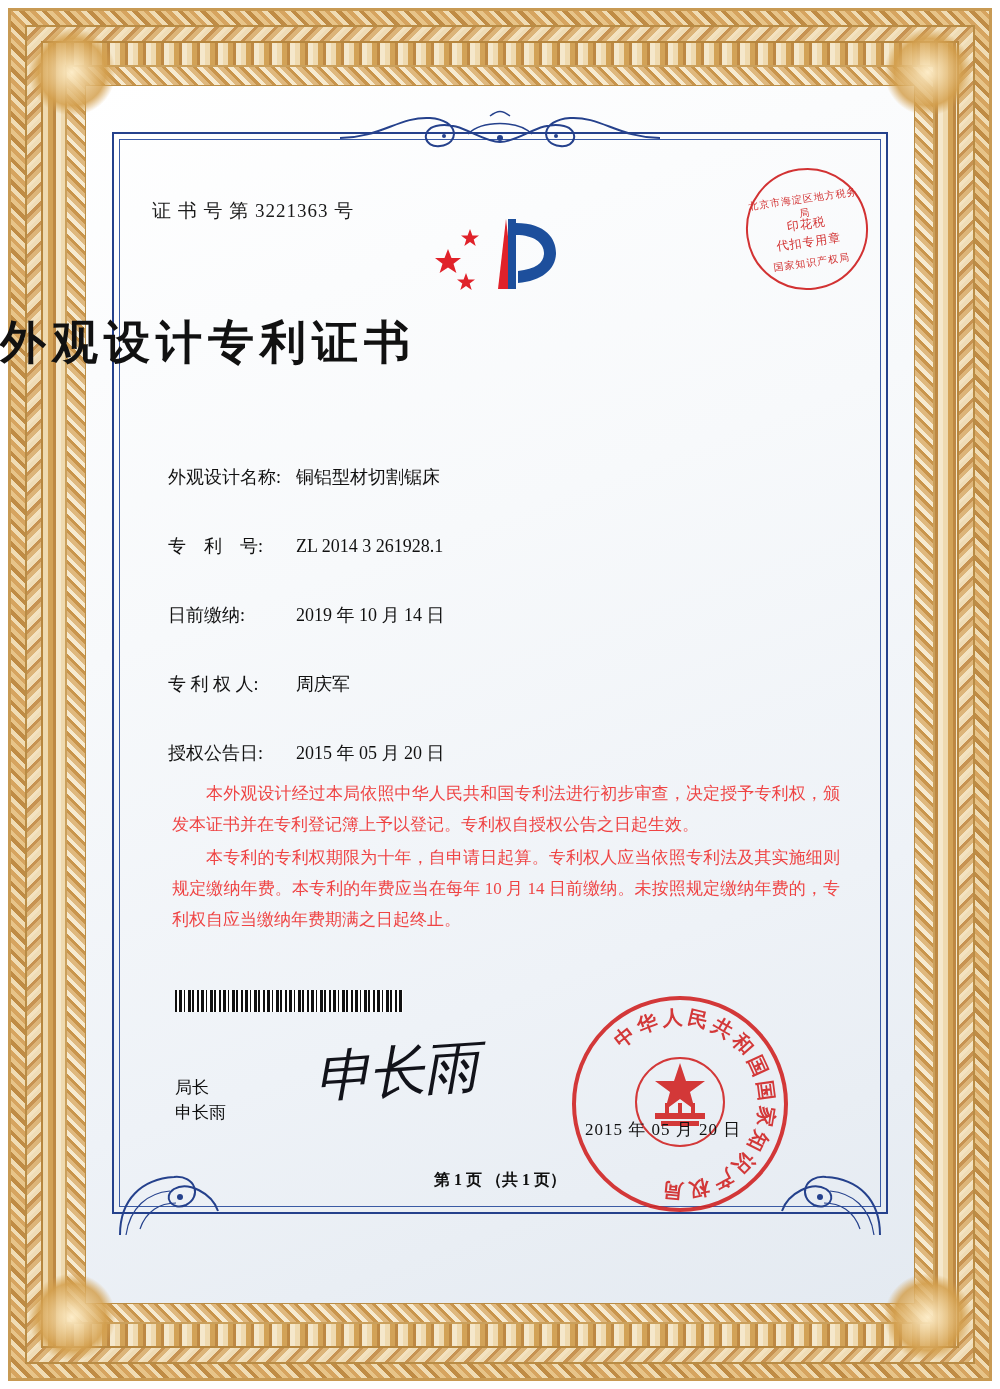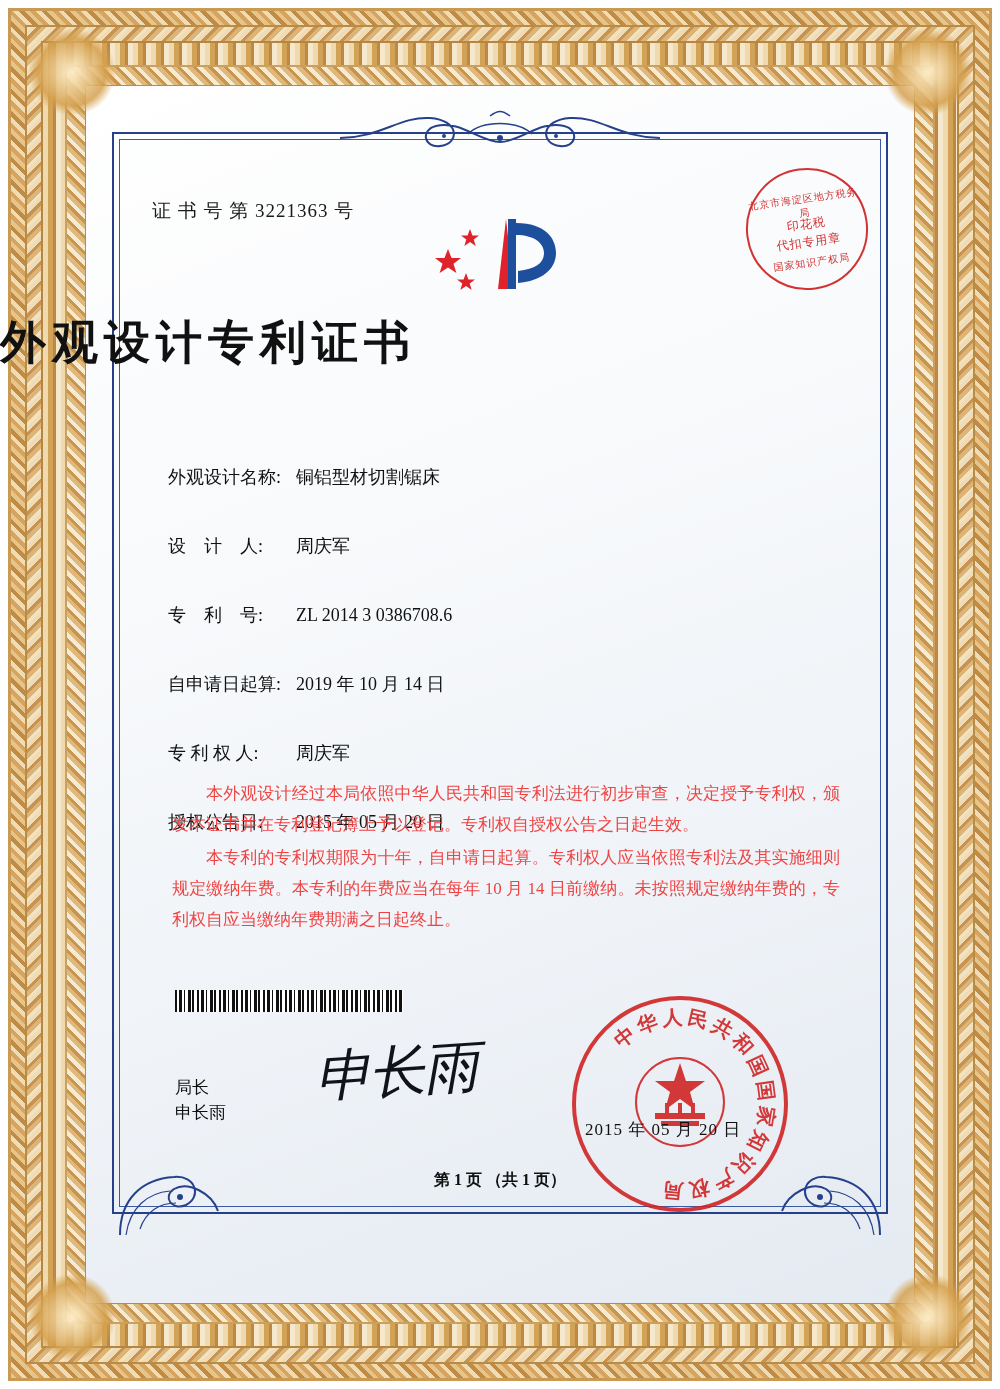--- a/index.html
+++ b/index.html
@@ -355,27 +355,24 @@
     <div class="s-line l4">国家知识产权局</div>
   </div>
 
   <div class="cert-title">外观设计专利证书</div>
 
   <div class="fields">
     <div class="field-row">
       <span class="field-label">外观设计名称:</span><span class="field-value">铜铝型材切割锯床</span>
     </div>
     <div class="field-row">
-      <span class="field-label">设　计　人:</span><span class="field-value">周庆军</span>
+      <span class="field-label">专　利　号:</span><span class="field-value">ZL 2014 3 261928.1</span>
     </div>
     <div class="field-row">
-      <span class="field-label">专　利　号:</span><span class="field-value">ZL 2014 3 0386708.6</span>
-    </div>
-    <div class="field-row">
-      <span class="field-label">自申请日起算:</span><span class="field-value">2019 年 10 月 14 日</span>
+      <span class="field-label">日前缴纳:</span><span class="field-value">2019 年 10 月 14 日</span>
     </div>
     <div class="field-row">
       <span class="field-label">专 利 权 人:</span><span class="field-value">周庆军</span>
     </div>
     <div class="field-row">
       <span class="field-label">授权公告日:</span><span class="field-value">2015 年 05 月 20 日</span>
     </div>
   </div>
 
   <div class="paragraphs">

